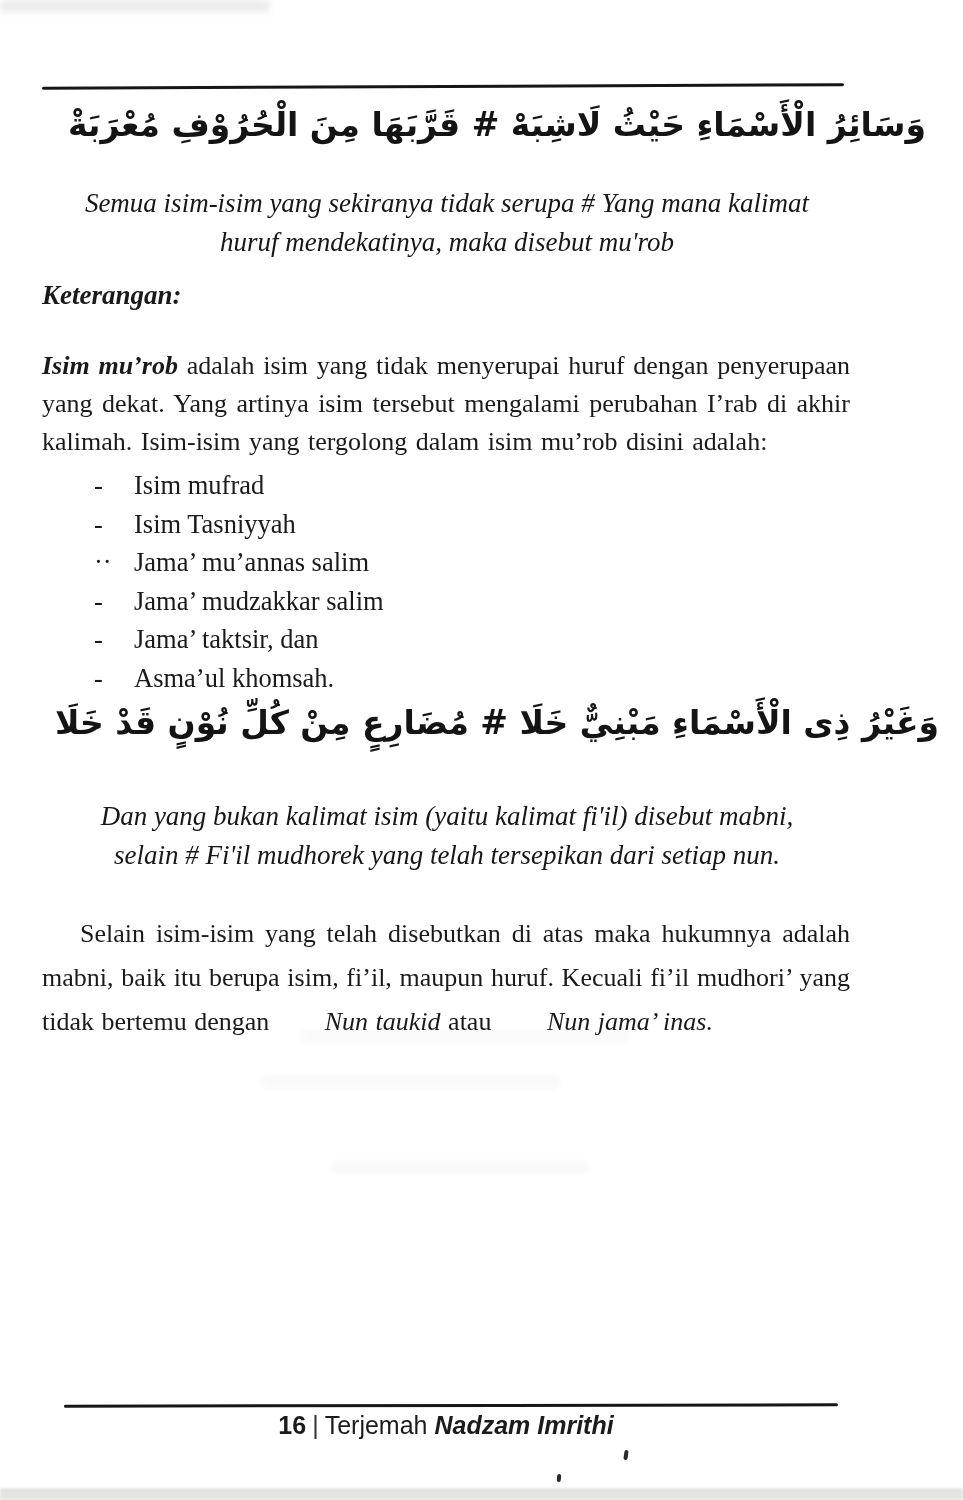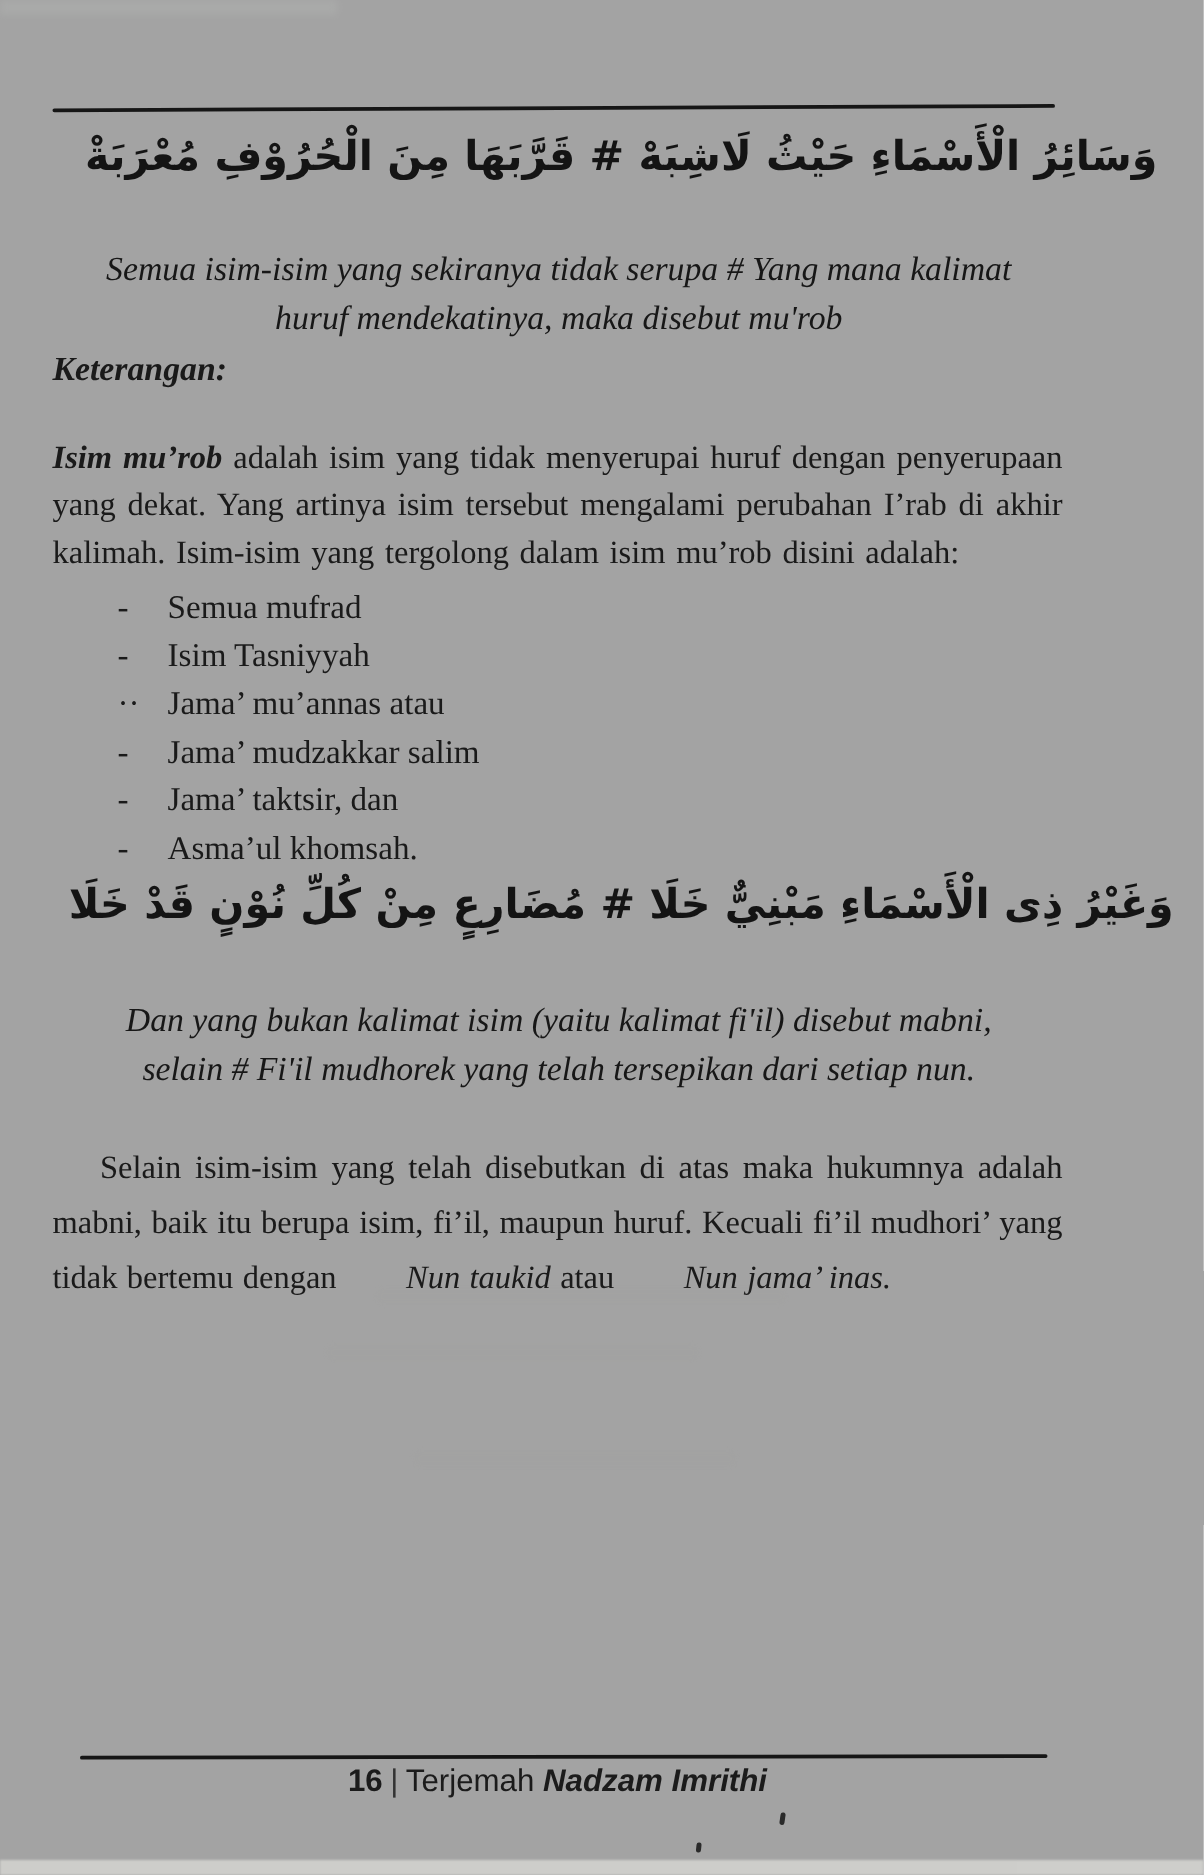--- a/index.html
+++ b/index.html
@@ -1,19 +1,19 @@
 <!DOCTYPE html>
 <html><head>
 <meta charset="utf-8">
 <style>
   html,body{margin:0;padding:0;background:#e9e9e7;}
   .page{
     position:relative;
     width:963px;height:1500px;
-    background:#a3a3a3;
+    background:#ffffff;
     font-family:"Liberation Serif",serif;
     color:#1a1a1a;
     overflow:hidden;
   }
   
   .rule{position:absolute;background:#161616;border-radius:2px;}
   .rule-top{left:42px;top:85px;width:802px;height:3px;transform:rotate(-0.25deg);}
   .rule-footer{left:64px;top:1404px;width:774px;height:3px;transform:rotate(-0.1deg);}
   
   .verse{
@@ -22,21 +22,21 @@
     font-family:"DejaVu Sans",sans-serif;
     font-weight:700;font-size:33px;line-height:74px;color:#141414;
   }
   .verse-1{top:88px;}
   .verse-2{top:686px;}
   
   .trans{
     position:absolute;left:42px;width:810px;text-align:center;
     font-style:italic;font-size:27px;line-height:39px;color:#171717;
   }
-  .trans-1{top:184px;margin-top:12px;}
+  .trans-1{top:184px;}
   .trans-2{top:797px;}
   
   .heading{
     position:absolute;left:42px;top:280px;
     font-weight:700;font-style:italic;font-size:27px;
   }
   .para{position:absolute;left:42px;width:808px;text-align:justify;font-size:26px;}
   .para-1{top:315px;line-height:38px;word-spacing:2px;margin-top:32px;}
   .para-1 .lead{font-weight:700;font-style:italic;}
   .para-2{top:886px;line-height:44px;text-indent:38px;word-spacing:1px;}
@@ -82,29 +82,29 @@
     <div>huruf mendekatinya, maka disebut mu'rob</div>
   </div>
 
   <div class="heading">Keterangan:</div>
 
   <p class="para para-1"><span class="lead">Isim mu’rob</span><span> adalah isim yang tidak menyerupai huruf dengan penyerupaan yang dekat. Yang artinya isim tersebut mengalami perubahan I’rab di akhir kalimah. Isim-isim yang tergolong dalam isim mu’rob disini adalah:</span></p>
 
   <ul class="isim-list">
     <li>
       <span class="bullet">-</span>
-      <span>Semua mufrad</span>
+      <span>Isim mufrad</span>
     </li>
     <li>
       <span class="bullet">-</span>
       <span>Isim Tasniyyah</span>
     </li>
     <li>
       <span class="bullet">··</span>
-      <span>Jama’ mu’annas atau</span>
+      <span>Jama’ mu’annas salim</span>
     </li>
     <li>
       <span class="bullet">-</span>
       <span>Jama’ mudzakkar salim</span>
     </li>
     <li>
       <span class="bullet">-</span>
       <span>Jama’ taktsir, dan</span>
     </li>
     <li>

